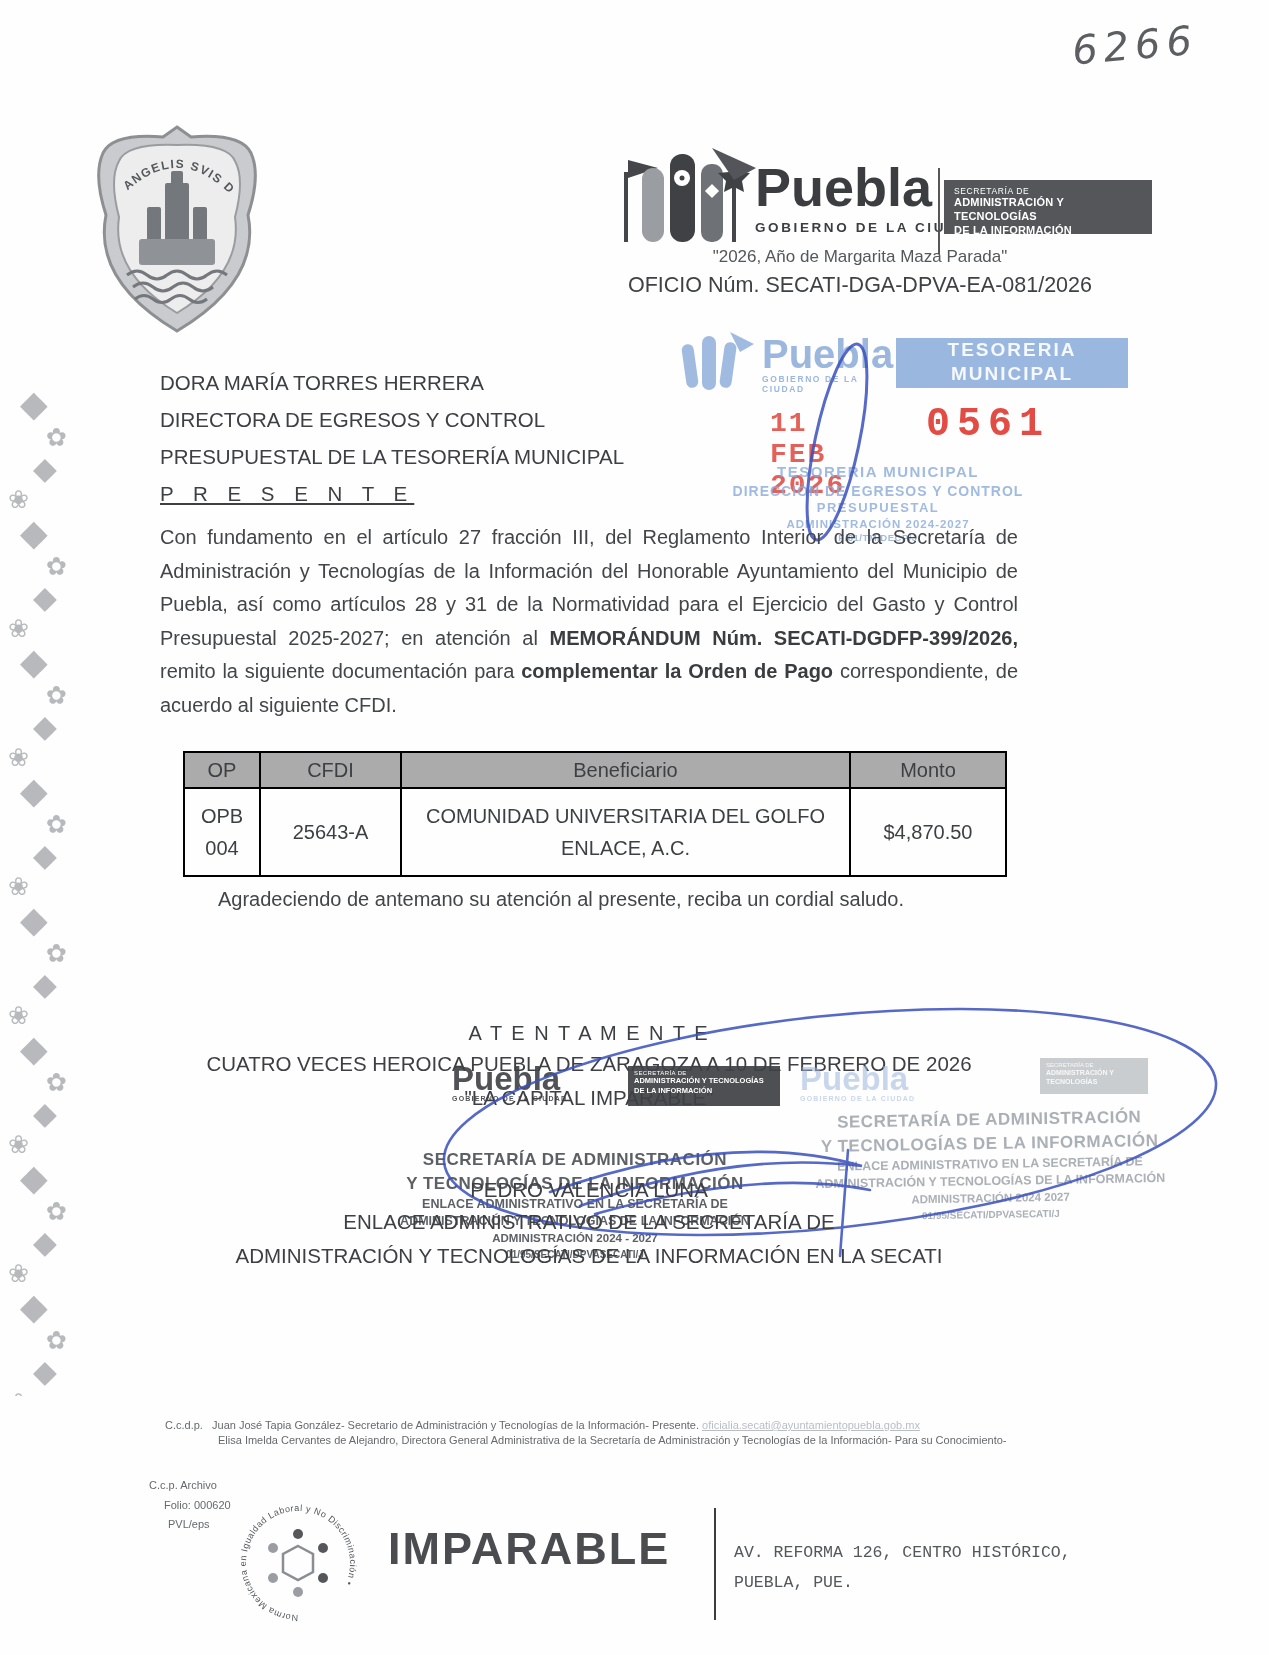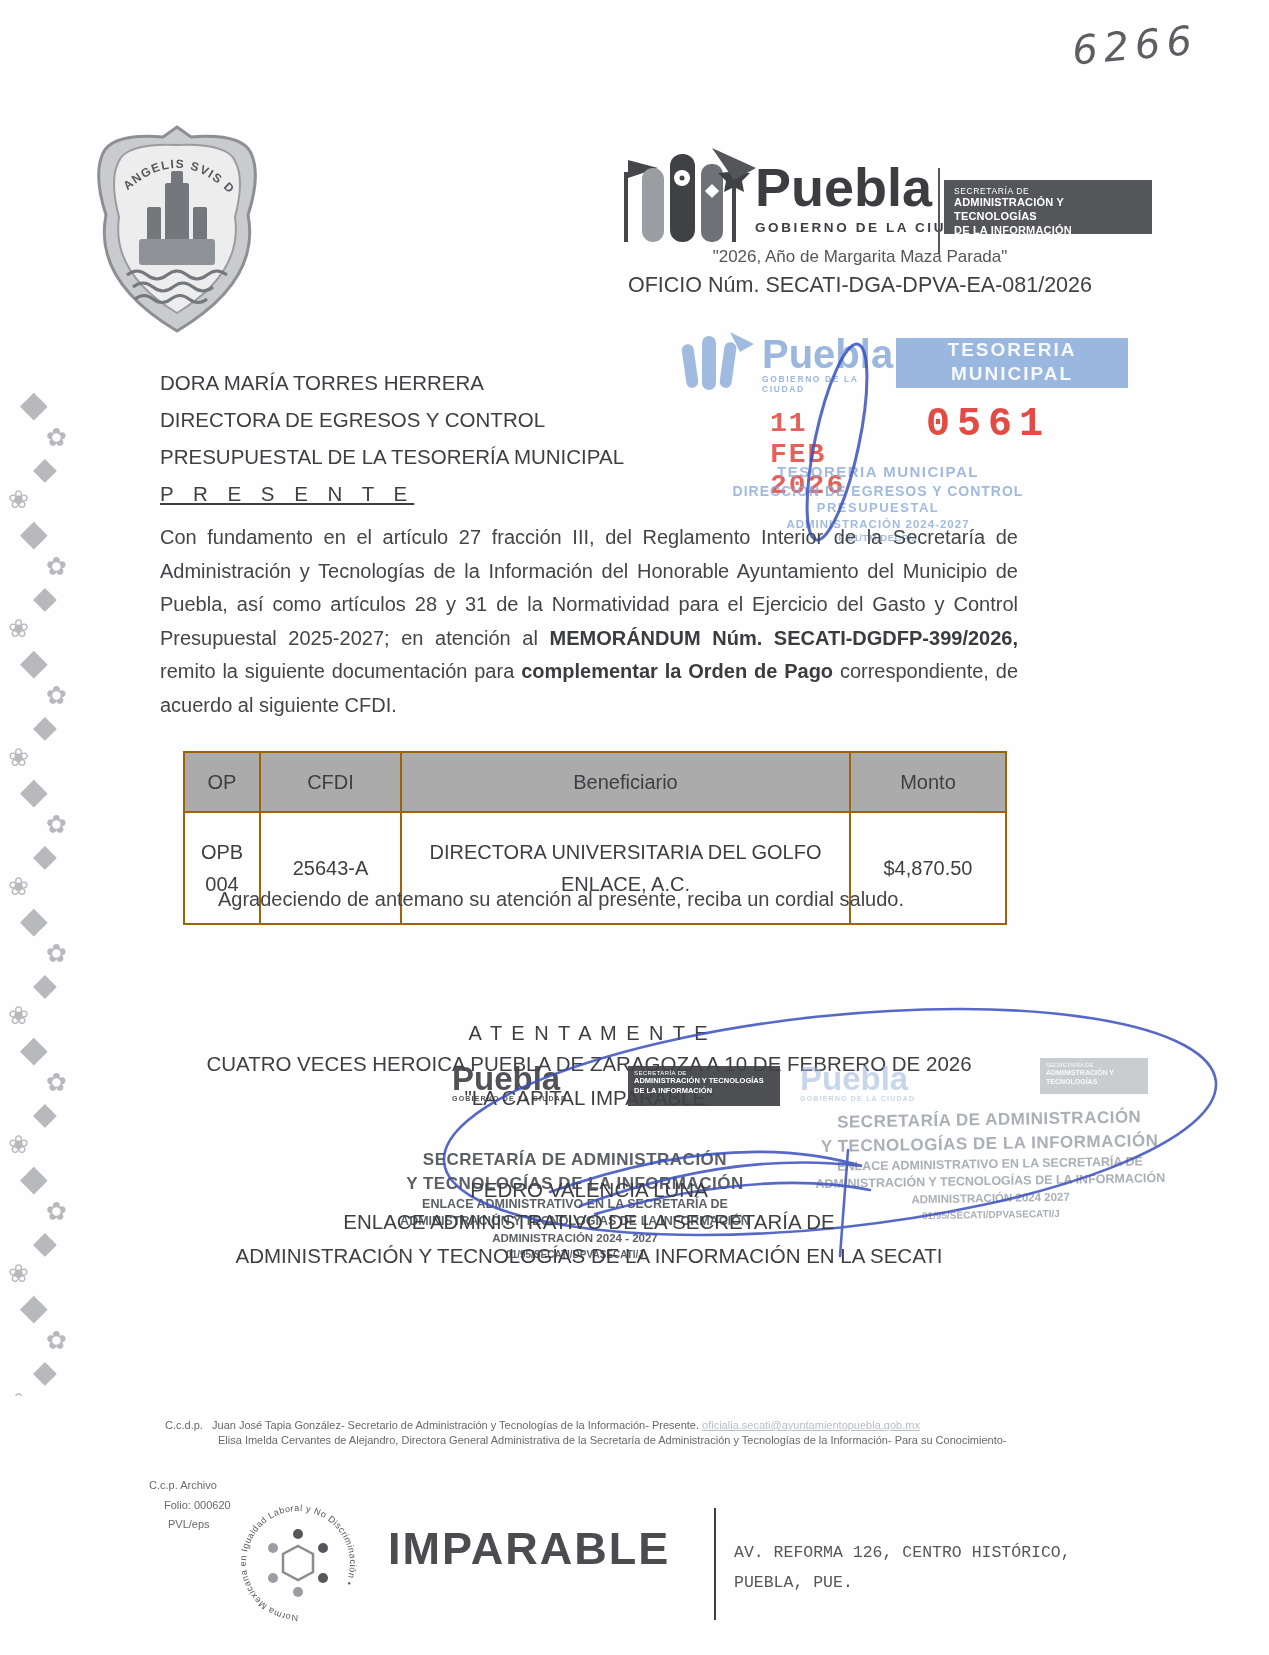--- a/index.html
+++ b/index.html
@@ -54,21 +54,21 @@
   .rs-l5{font-size:9.5px;letter-spacing:.5px;}
 
   
   .body-par{left:160px;top:521px;width:858px;font-size:20px;line-height:33.5px;
     text-align:justify;color:#434549;}
   .bold{font-weight:bold;color:#3a3c40;}
 
   
   table.cfdi{left:183px;top:751px;border-collapse:collapse;table-layout:fixed;width:822px;
     font-size:20px;color:#3d3f43;}
-  table.cfdi th,table.cfdi td{border:2px solid #a16207;text-align:center;padding:14px 4px;}
+  table.cfdi th,table.cfdi td{border:2px solid #000000;text-align:center;padding:2px 4px;}
   table.cfdi th{background:#ababab;font-weight:normal;height:30px;}
   table.cfdi td{height:82px;line-height:32px;}
 
   .closing-par{left:160px;top:882px;width:858px;font-size:20px;line-height:34px;
     text-align:justify;text-indent:58px;color:#434549;}
 
   .center-block{left:160px;width:858px;text-align:center;color:#3d3f43;}
   .atent{font-size:20px;letter-spacing:2px;}
   .citydate{font-size:20.5px;}
   .motto{font-size:20.5px;}
@@ -262,21 +262,21 @@
       <th>Beneficiario</th>
       <th>Monto</th>
     </tr>
     <tr>
       <td>
         <div>OPB</div>
         <div>004</div>
       </td>
       <td>25643-A</td>
       <td>
-        <div>DIRECTORA UNIVERSITARIA DEL GOLFO</div>
+        <div>COMUNIDAD UNIVERSITARIA DEL GOLFO</div>
         <div>ENLACE, A.C.</div>
       </td>
       <td>$4,870.50</td>
     </tr>
   </tbody>
     </table>
 
   <div class="abs closing-par">Agradeciendo de antemano su atención al presente, reciba un cordial saludo.</div>
 
   <div class="abs center-block atent" style="top:1022px;">A T E N T A M E N T E</div>

